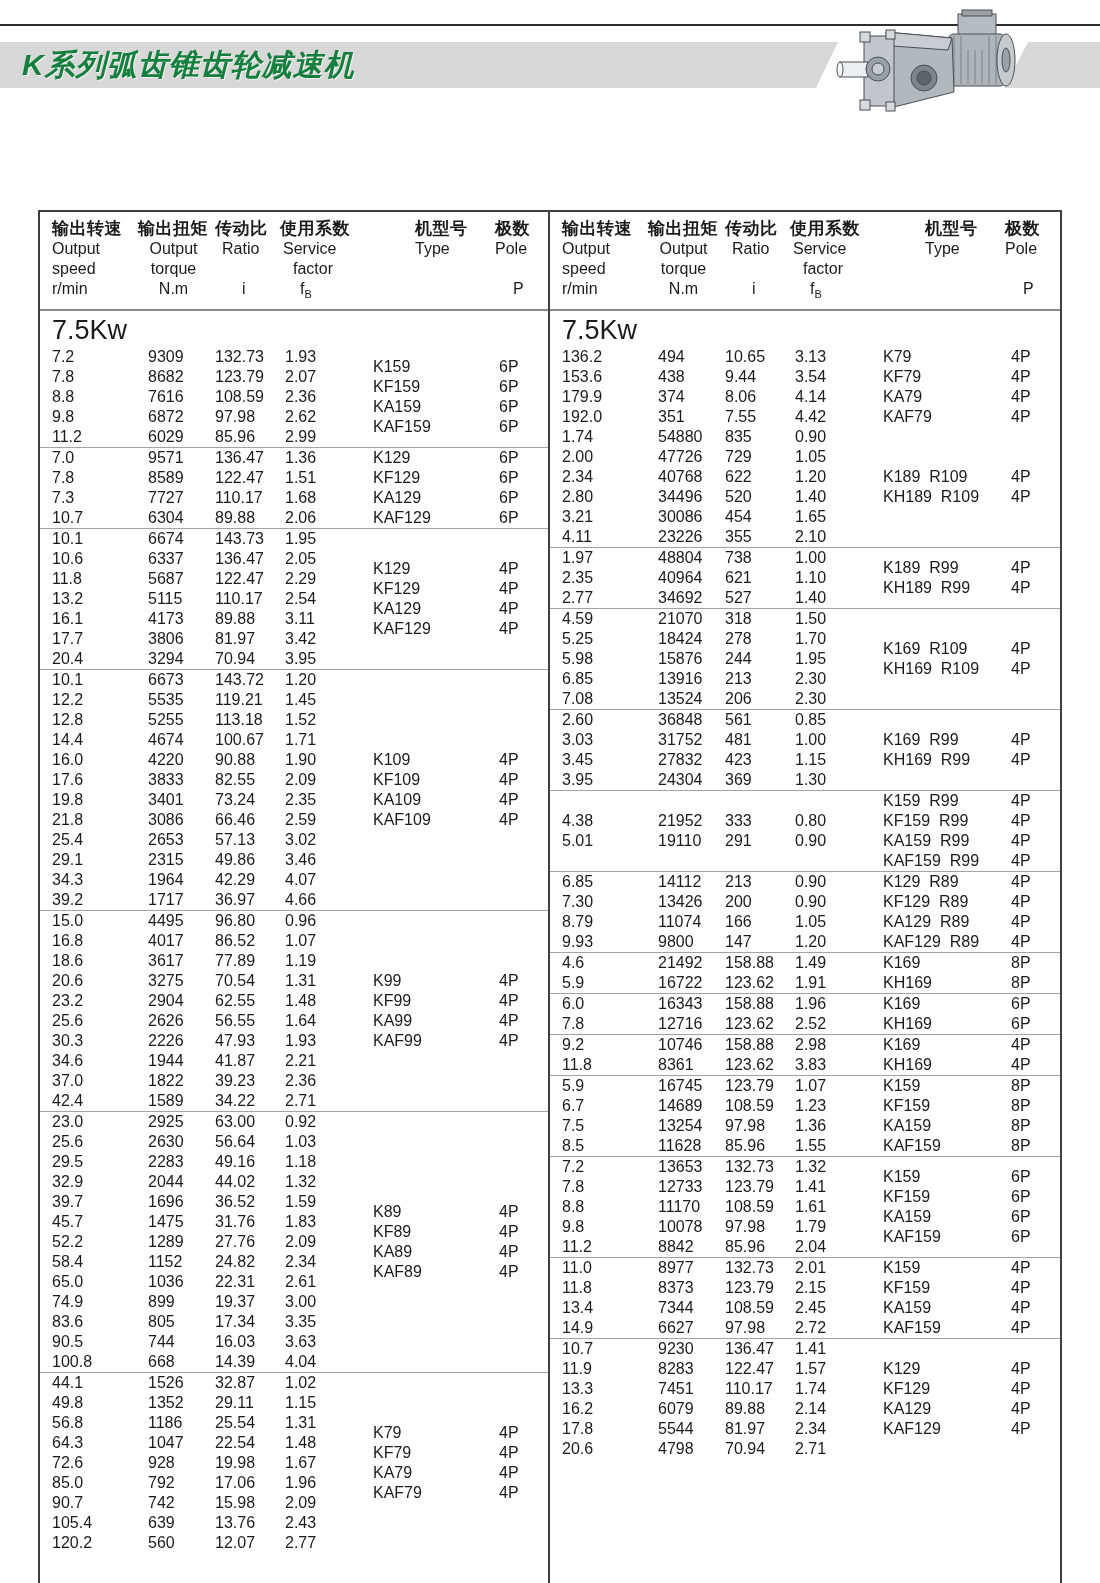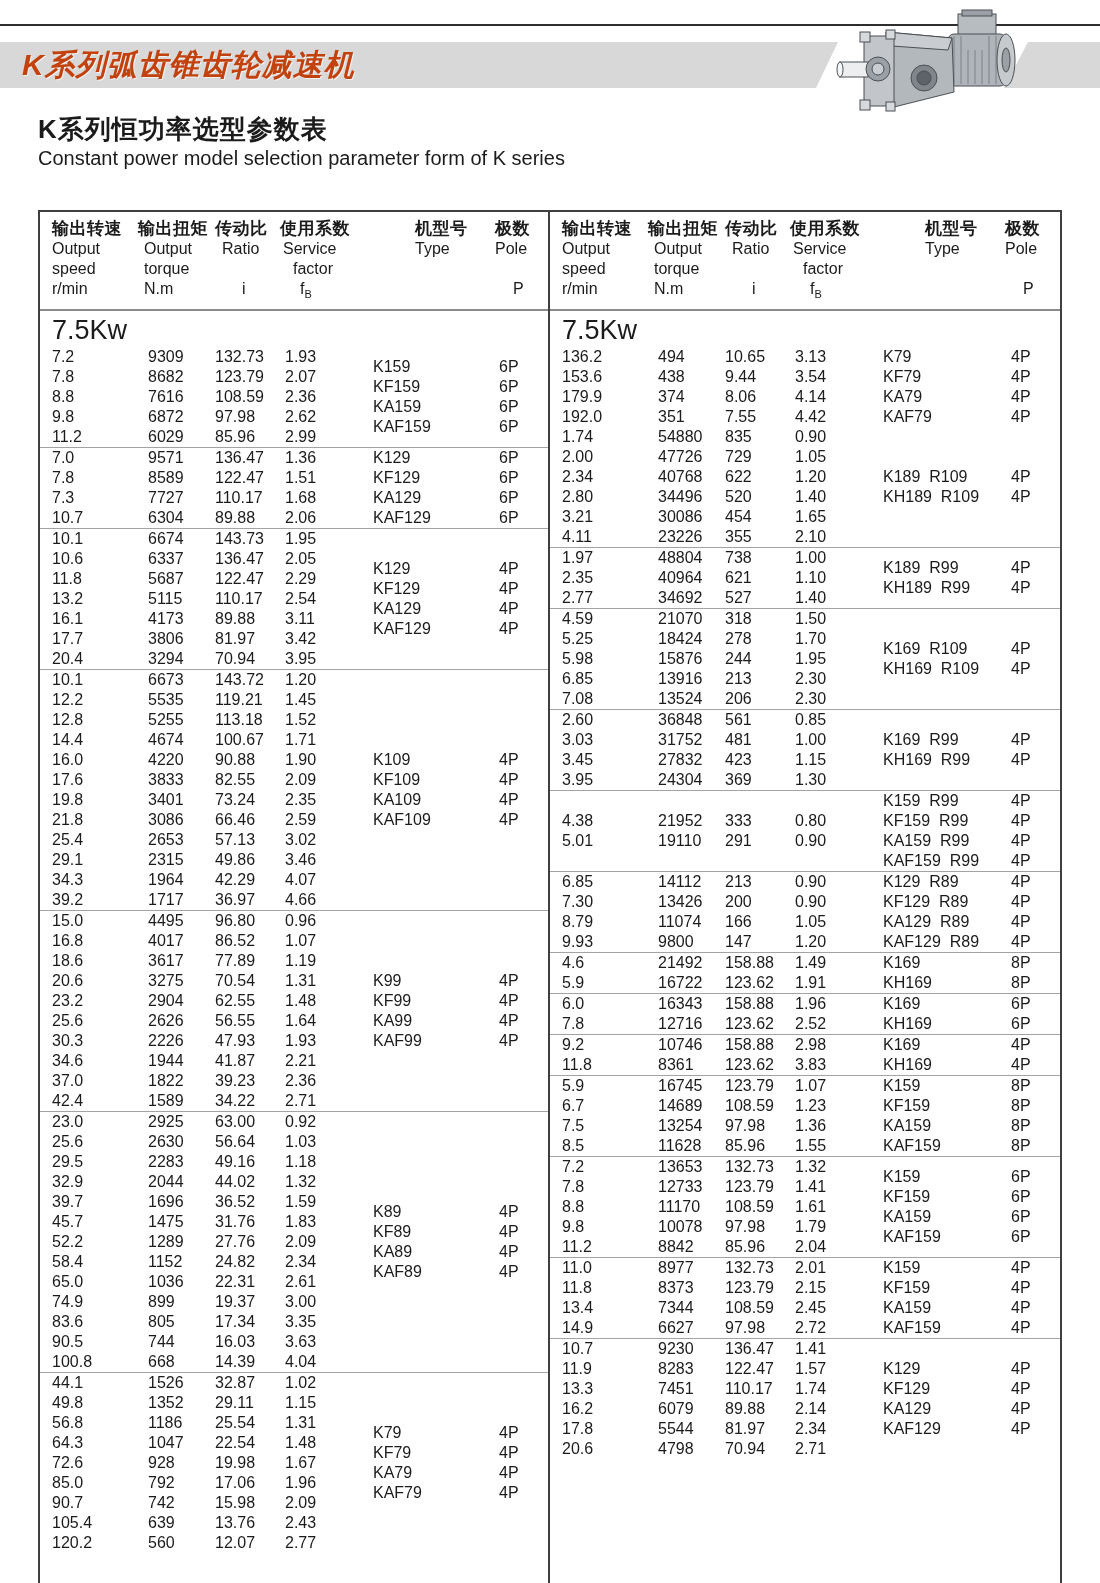--- a/index.html
+++ b/index.html
@@ -4,40 +4,40 @@
 <style>
   * { margin:0; padding:0; box-sizing:border-box; }
   html,body { width:1100px; height:1583px; background:#ffffff; font-family:"Liberation Sans", sans-serif; color:#1b1b1b; position:relative; }
   #page { position:relative; width:1100px; height:1583px; overflow:hidden; background:#fff; }
 
   
   .topline { position:absolute; left:0; top:24px; width:1100px; height:2px; background:#2e2e2e; }
   .banner { position:absolute; left:0; top:42px; width:838px; height:46px; background:#d8d8d8;
             clip-path:polygon(0 0, 100% 0, calc(100% - 22px) 100%, 0 100%);
             display:flex; align-items:center; }
-  .banner-title { font-size:30px; font-weight:bold; font-style:italic; letter-spacing:1px; padding-left:22px; color:#c2410c;
+  .banner-title { font-size:30px; font-weight:bold; font-style:italic; letter-spacing:1px; padding-left:22px; color:#15803d;
                   text-shadow:1px 1px 0 #f2f2f2; white-space:nowrap; }
   .band-right { position:absolute; top:42px; left:1004px; width:96px; height:46px; background:#d8d8d8;
                 clip-path:polygon(24px 0, 100% 0, 100% 100%, 0 100%); }
   .machine { position:absolute; left:836px; top:6px; width:190px; height:116px; z-index:3; }
 
   
   .heading-zh { position:absolute; left:38px; top:112px; font-size:26px; font-weight:bold; letter-spacing:1px; }
   .heading-en { position:absolute; left:38px; top:147px; font-size:20px; font-weight:400; }
 
   
   .param-table { position:absolute; left:38px; top:210px; width:1024px; height:1480px;
                  border:2px solid #3f3f3f; display:flex; background:#fff; }
   .half { width:50%; height:100%; display:flex; flex-direction:column; --lh:20px; overflow:hidden; }
   .half-left { border-right:2px solid #3f3f3f; }
 
   
   .half-header { height:99px; border-bottom:2px solid #8a8a8a; display:flex; padding-top:7px; flex-shrink:0; }
   .hcol { flex-shrink:0; }
-  .hcol0{ width:96px; } .hcol1{ width:67px; } .hcol2{ width:70px; } .hcol3{ width:98px; }
+  .hcol0{ width:96px; } .hcol1{ width:67px;text-align:center; } .hcol2{ width:70px; } .hcol3{ width:98px; }
   .hcol4{ width:120px; } .hcol5{ flex:1; }
   .h-line { height:20px; line-height:20px; white-space:nowrap; }
   .h-zh { font-size:17px; font-weight:bold; letter-spacing:0.5px; }
   .h-en, .h-unit { font-size:16px; font-weight:400; }
   .h-unit sub { font-size:11px; }
 
   
   .section-header { height:36px; line-height:38px; font-size:27px; font-weight:normal; padding-left:12px; flex-shrink:0; }
 
   
@@ -89,22 +89,20 @@
       <rect x="50" y="24" width="9" height="9" fill="#d7dadd"></rect>
       <rect x="50" y="96" width="9" height="9" fill="#d7dadd"></rect>
 
       <rect x="4" y="56" width="28" height="15" fill="#eceeef"></rect>
       <ellipse cx="4" cy="63.5" rx="3" ry="7.5" fill="#f5f6f7"></ellipse>
       <circle cx="42" cy="63" r="12" fill="#9aa0a5"></circle>
       <circle cx="42" cy="63" r="6" fill="#c9cdd1"></circle>
     </g>
   </svg>
 
-  <div class="heading-zh">K系列恒功率选型参数表</div>
-  <div class="heading-en">Constant power model selection parameter form of K series</div>
 
   <div class="param-table">
     <div class="half half-left" id="half-left">
         <div class="half-header">
           <div class="hcol hcol0">
             <div class="h-line h-zh" style="padding-left: 12px;">输出转速</div>
             <div class="h-line h-en" style="padding-left: 12px;">Output</div>
             <div class="h-line h-en" style="padding-left: 12px;">speed</div>
             <div class="h-line h-unit" style="padding-left: 12px;">r/min</div>
           </div>

